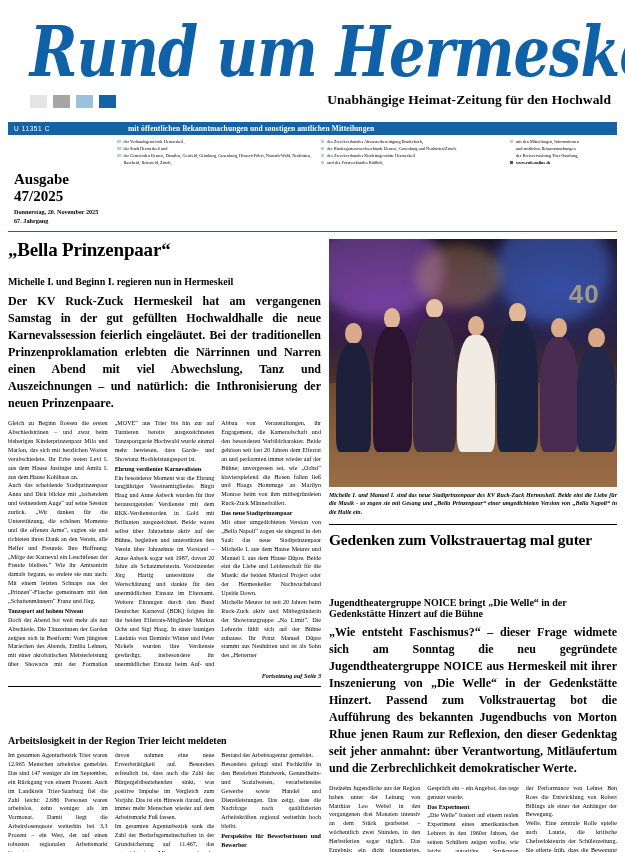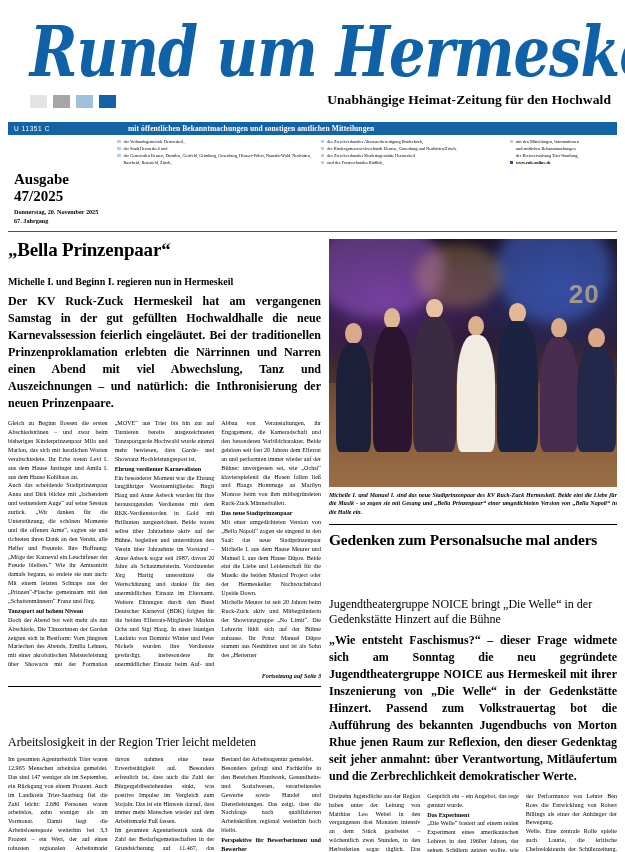--- a/index.html
+++ b/index.html
@@ -114,21 +114,21 @@
     background: #120d16;
   }
   .caption {
     font-style: italic; font-weight: bold; font-size: 6px;
     line-height: 1.42; text-align: justify; margin-top: 4px;
   }
 
   .rule { border-top: 1.1px solid #000; margin: 7px 0 6px 0; }
 
   h1.head2 { font-size: 15.5px; font-weight: bold; letter-spacing: -.2px; margin-bottom: 4px; }
-  h2.sub2 { font-size: 12px; font-weight: normal; margin-bottom: 5px; margin-top: 48px; }
+  h2.sub2 { font-size: 10px; font-weight: bold; margin-bottom: 5px; margin-top: 48px; }
 
   
   .stage { position: absolute; inset: 0; }
   .bg-grad {
     position: absolute; inset: 0;
     background:
       radial-gradient(ellipse 60% 40% at 20% 25%, rgba(90,40,130,.85), transparent 70%),
       radial-gradient(ellipse 55% 45% at 80% 20%, rgba(40,60,140,.8), transparent 70%),
       linear-gradient(180deg, #1a1020 0%, #2a1a30 40%, #6b4a32 72%, #8a6040 100%);
   }
@@ -310,29 +310,29 @@
           </div>
           <div class="fig" style="left:73%;width:14%;height:54%;">
             <div class="head" style="left:30%;top:0;width:40%;height:15%;background:#dbab88"></div>
             <div class="body" style="left:3%;top:14%;width:94%;height:86%;background:#4a2b52"></div>
           </div>
           <div class="fig" style="left:86%;width:14%;height:50%;">
             <div class="head" style="left:28%;top:0;width:42%;height:16%;background:#d9a886"></div>
             <div class="body" style="left:2%;top:15%;width:96%;height:85%;background:#23284a"></div>
           </div>
 
-          <div class="num2025">20</div>
+          <div class="num2025">40</div>
         </div>
       </div>
 
       <div class="caption">Michelle I. und Manuel I. sind das neue Stadtprinzenpaar des KV Ruck-Zuck Hermeskeil. Beide eint die Liebe für die Musik - so zogen sie mit Gesang und „Bella Prinzenpaar“ einer umgedichteten Version von „Bella Napoli“ in die Halle ein.</div>
 
       <div class="rule"></div>
 
-      <h1 class="head2">Gedenken zum Personalsuche mal anders</h1>
+      <h1 class="head2">Gedenken zum Volkstrauertag mal guter</h1>
       <h2 class="sub2">Jugendtheatergruppe NOICE bringt „Die Welle“ in der Gedenkstätte Hinzert auf die Bühne</h2>
       <p class="lead">„Wie entsteht Faschismus?“ – dieser Frage widmete sich am Sonntag die neu gegründete Jugendtheatergruppe NOICE aus Hermeskeil mit ihrer Inszenierung von „Die Welle“ in der Gedenkstätte Hinzert. Passend zum Volkstrauertag bot die Aufführung des bekannten Jugendbuchs von Morton Rhue jenen Raum zur Reflexion, den dieser Gedenktag seit jeher anmahnt: über Verantwortung, Mitläufertum und die Zerbrechlichkeit demokratischer Werte.</p>
       <div class="cols3 body-txt" id="theaterBody">
           <p>Dreizehn Jugendliche aus der Region haben unter der Leitung von Matthias Leo Webel in den vergangenen drei Monaten intensiv an dem Stück gearbeitet – wöchentlich zwei Stunden, in den Herbstferien sogar täglich. Das Ergebnis: ein dicht inszeniertes, eindrucksvoll gespieltes Bühnenexperiment, bei dem mit wenigen Mitteln – Stühle, Licht, Musik – die Dynamik von Macht und Unterwerfung sichtbar wurde.</p>
           <p>Die Aufführung war bereits Tage zuvor ausgebucht. 120 Besucherinnen und Besucher drängten sich in den Seminarraum der Gedenkstätte, viele mussten abgewiesen werden. Nach der Vorstellung lud Dieter Burgard im Namen der Landeszentrale für politische Bildung und des Fördervereins der Gedenkstätte zum Gespräch ein – ein Angebot, das rege genutzt wurde.</p>
           <p class="sh">Das Experiment</p>
           <p>„Die Welle“ basiert auf einem realen Experiment eines amerikanischen Lehrers in den 1960er Jahren, der seinen Schülern zeigen wollte, wie leicht autoritäre Strukturen entstehen. Als die Jugendlichen im Stück Parolen wie „Stärke durch Disziplin, Stärke durch Gemeinschaft“ skandierten, wurde es im Publikum spürbar still. Der Moment, in dem die Fiktion zur Warnung wird, war greifbar.</p>
           <p>Die Zuschauer erlebten, wie Registrierung in Angst umschlagen kann, wenn aus Gemeinschaft blindes Gehorsam wird. Das Ensemble überzeugte mit viel Ausdruck und Spielfreude. Besonders eindrücklich war neben der Performance von Lehrer Ben Ross die Entwicklung von Robert Billings als einer der Anhänger der Bewegung.</p>
           <p>Welle. Eine zentrale Rolle spielte auch Laurie, die kritische Chefredakteurin der Schülerzeitung. Sie eiferte früh, dass die Bewegung entgleitet – und verfolgte standhaft ihren Kurs.</p>
           <p>Die Inszenierung endete mit der Konfrontation zwischen Lehrer Ben Ross und seiner Klasse, vor dem Bild Adolf Hitlers auf der Leinwand – ein Schockmoment, der die Brücke zur Realität des Gedenkortes Hinzert schlug. Der Applaus galt am Ende nicht nur der herausragenden schauspielerischen Leistung, sondern auch dem</p>

